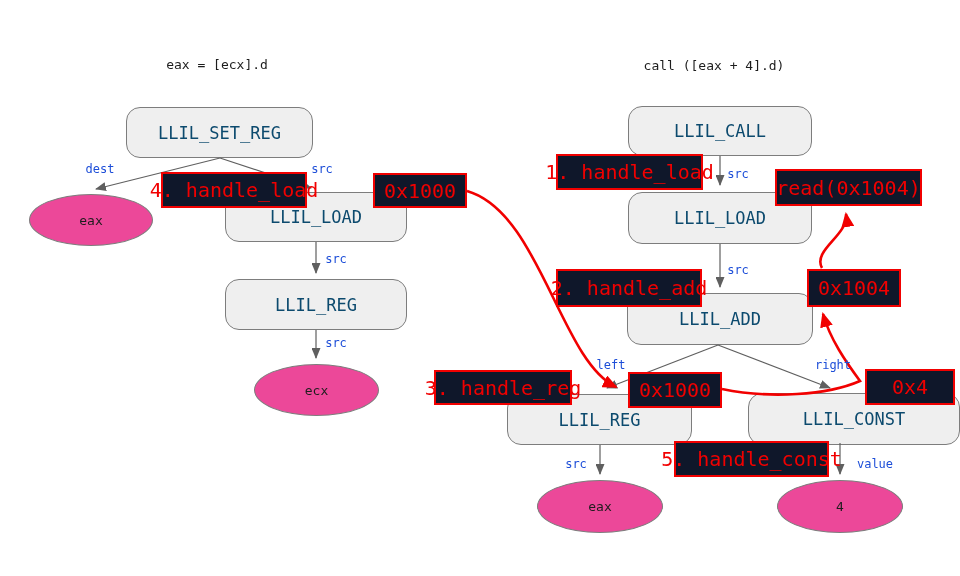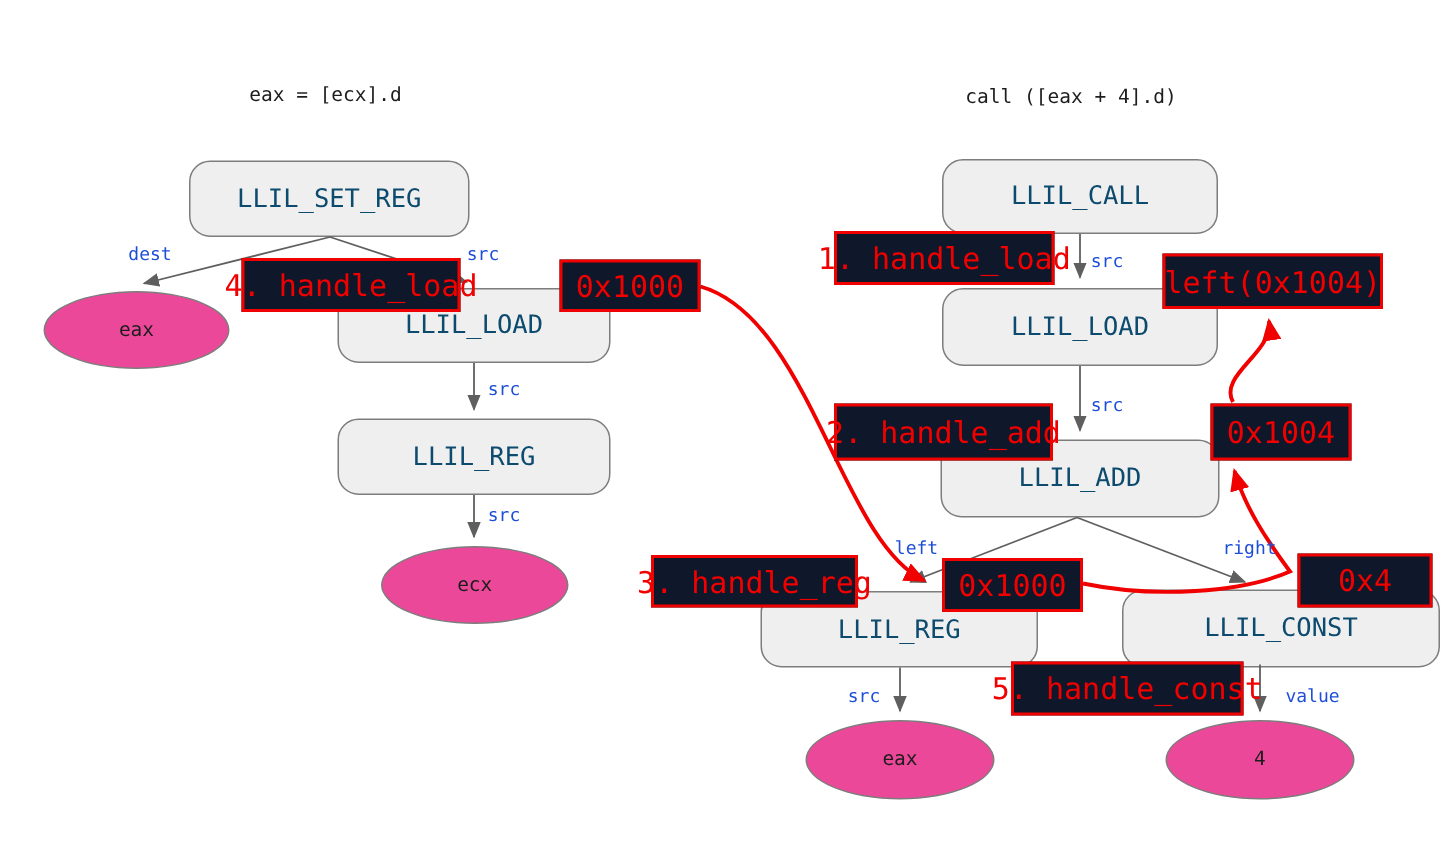--- a/index.html
+++ b/index.html
@@ -92,21 +92,21 @@
   <div class="elabel" style="left:738px;top:174px">src</div>
   <div class="elabel" style="left:738px;top:270px">src</div>
   <div class="elabel" style="left:611px;top:365px">left</div>
   <div class="elabel" style="left:833px;top:365px">right</div>
   <div class="elabel" style="left:576px;top:464px">src</div>
   <div class="elabel" style="left:875px;top:464px">value</div>
 
   <div class="rbox" style="left:161px;top:172px;width:146px;height:36px">4. handle_load</div>
   <div class="rbox" style="left:373px;top:173px;width:94px;height:35px">0x1000</div>
   <div class="rbox" style="left:556px;top:154px;width:147px;height:36px">1. handle_load</div>
-  <div class="rbox" style="left:775px;top:169px;width:147px;height:37px">left(0x1004)</div>
+  <div class="rbox" style="left:775px;top:169px;width:147px;height:37px">read(0x1004)</div>
   <div class="rbox" style="left:556px;top:269px;width:146px;height:38px">2. handle_add</div>
   <div class="rbox" style="left:807px;top:269px;width:94px;height:38px">0x1004</div>
   <div class="rbox" style="left:434px;top:370px;width:138px;height:35px">3. handle_reg</div>
   <div class="rbox" style="left:628px;top:372px;width:94px;height:36px">0x1000</div>
   <div class="rbox" style="left:865px;top:369px;width:90px;height:36px">0x4</div>
   <div class="rbox" style="left:674px;top:441px;width:155px;height:36px">5. handle_const</div>
 
 </div>
 
 </body></html>

